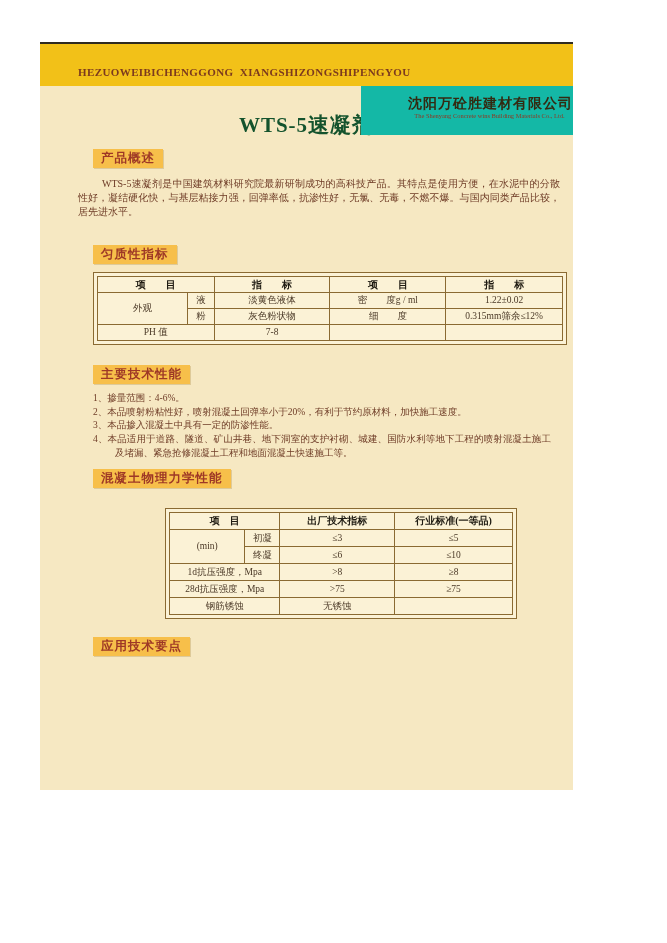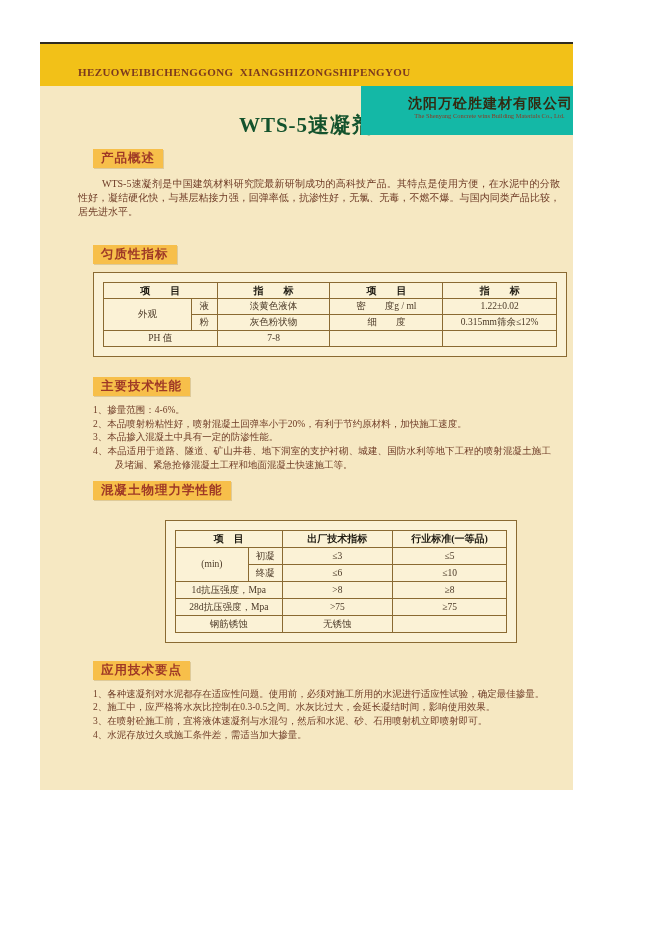--- a/index.html
+++ b/index.html
@@ -55,21 +55,21 @@
   .para{
     margin:9px 13px 0 38px;
     font-size:10px;line-height:14px;color:#6E3B26;
     text-indent:2.4em;text-align:justify;
   }
   .num-list{margin:8px 22px 0 53px;color:#6E3B26;font-size:9.5px;}
   .num-list .li{
     line-height:13.7px;padding-left:22px;text-indent:-22px;text-align:justify;
   }
   .table-frame{
-    border:1px solid #8A6A32;background:#FBF2D6;padding:9px;box-sizing:border-box;
+    border:1px solid #8A6A32;background:#FBF2D6;padding:3px;box-sizing:border-box;
   }
   .table-frame.t1{margin:8px 0 0 53px;width:474px;}
   .table-frame.t2{margin:20px 0 0 125px;width:352px;}
   table{border-collapse:collapse;width:100%;background:#FBF2D6;table-layout:fixed;}
   td{
     border:1px solid #8A6A32;text-align:center;vertical-align:middle;
     font-size:9.5px;line-height:13px;color:#4A3826;padding:1px 2px;
     overflow:hidden;white-space:nowrap;
   }
   tr.th td{font-weight:bold;color:#1F1B12;font-size:10px;}
@@ -183,20 +183,14 @@
         <tr>
           <td colspan="2">钢筋锈蚀</td>
           <td>无锈蚀</td>
           <td></td>
         </tr>
       </tbody>
         </table>
     </div>
 
     <div class="badge b5">应用技术要点</div>
-    <div class="num-list">
-      <div class="li">1、各种速凝剂对水泥都存在适应性问题。使用前，必须对施工所用的水泥进行适应性试验，确定最佳掺量。</div>
-      <div class="li">2、施工中，应严格将水灰比控制在0.3-0.5之间。水灰比过大，会延长凝结时间，影响使用效果。</div>
-      <div class="li">3、在喷射砼施工前，宜将液体速凝剂与水混匀，然后和水泥、砂、石用喷射机立即喷射即可。</div>
-      <div class="li">4、水泥存放过久或施工条件差，需适当加大掺量。</div>
-    </div>
   </div>
 </div>
 
 </body></html>

